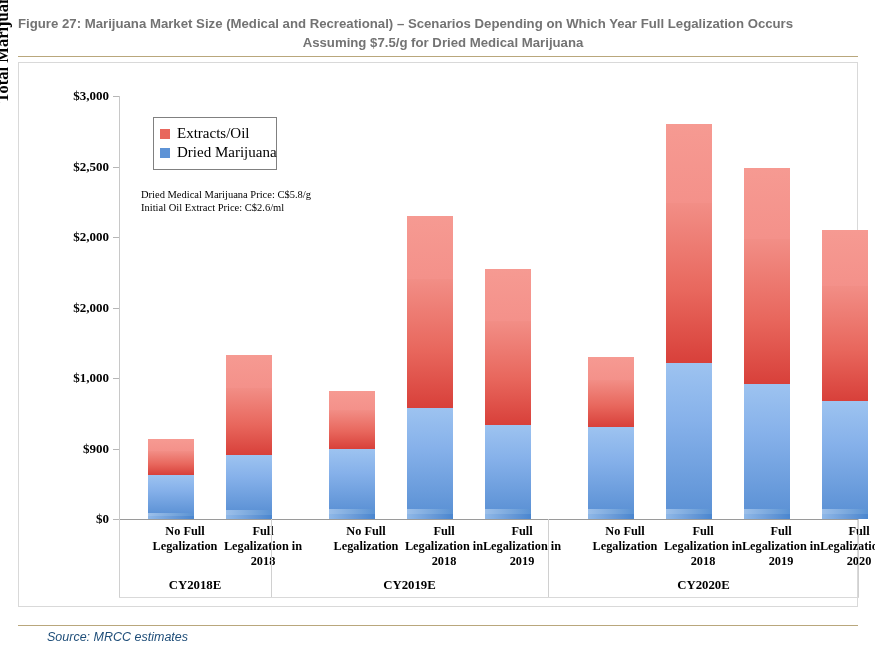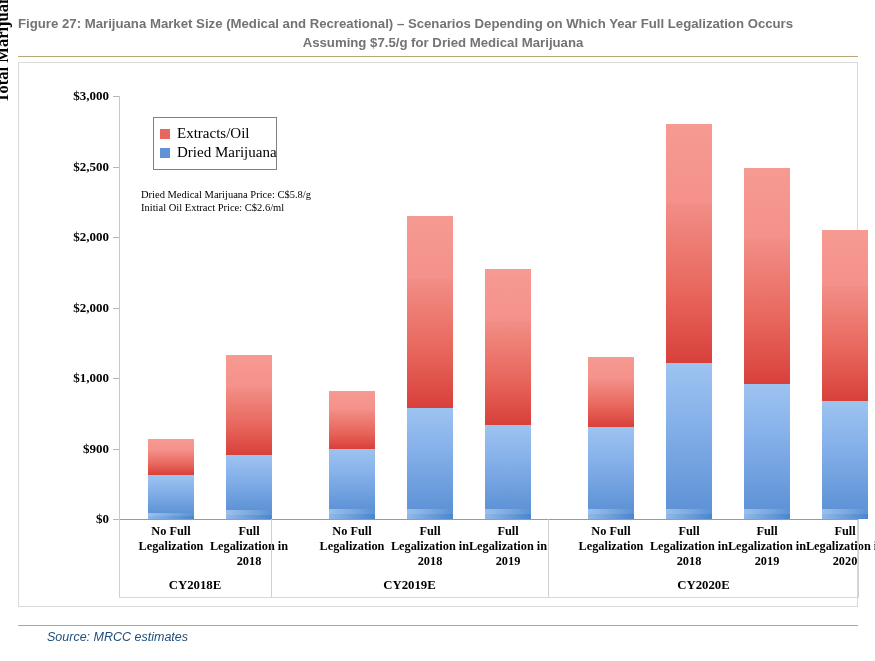--- a/index.html
+++ b/index.html
@@ -68,21 +68,21 @@
   .legend-swatch{width:10px;height:10px;margin-right:7px;flex:0 0 auto;}
   .legend-label{font-family:"Liberation Serif", serif;font-size:15px;color:#000;white-space:nowrap;}
   #annotation-block{
     position:absolute;left:141px;top:188px;
     font-family:"Liberation Serif", serif;font-size:10.5px;color:#000;line-height:13px;
   }
   
   .cat-label{
     position:absolute;top:524px;width:104px;
     font-family:"Liberation Serif", serif;font-weight:bold;
-    font-size:12.3px;color:#000;text-align:center;line-height:15px;
+    font-size:12.3px;color:#000;text-align:center;line-height:15px;padding-left:14px;
   }
   .group-label{
     position:absolute;top:578px;
     font-family:"Liberation Serif", serif;font-weight:bold;
     font-size:12.8px;color:#000;text-align:center;
   }
   .group-sep{position:absolute;top:519px;width:1px;height:79px;background:#d0d0d0;}
   #cat-baseline{position:absolute;left:119px;top:597px;width:740px;height:1px;background:#d9d9d9;}
   
   #source-rule{position:absolute;left:18px;top:625px;width:840px;height:1px;background:#b9a77c;}

